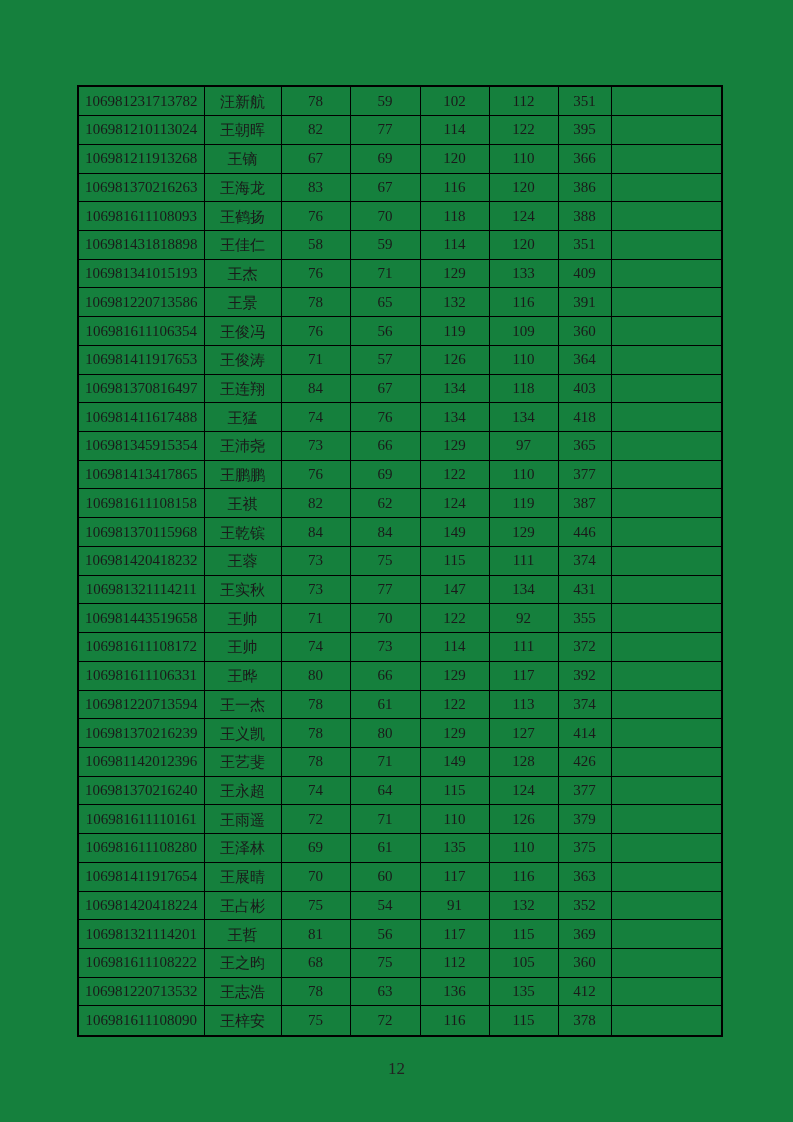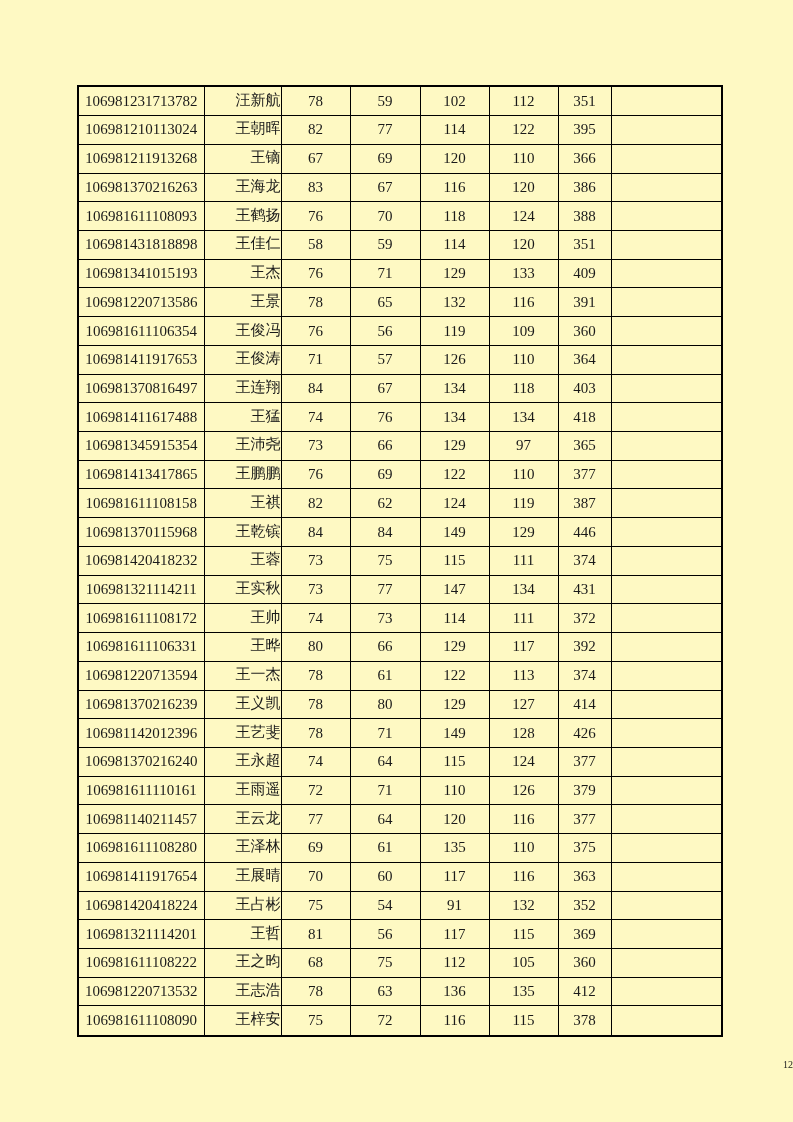--- a/index.html
+++ b/index.html
@@ -4,21 +4,21 @@
 <style>
   html, body {
     margin: 0;
     padding: 0;
     background: #ffffff;
   }
   .page {
     position: relative;
     width: 793px;
     height: 1122px;
-    background: #fef9c3;
+    background: #15803d;
     font-family: "Liberation Serif", "DejaVu Serif", serif;
     color: #1a1a1a;
     overflow: hidden;
   }
   table.score-table {
     position: absolute;
     left: 77px;
     top: 85px;
     width: 644px;
     height: 952px;
@@ -31,34 +31,34 @@
     padding: 0;
     font-size: 15px;
     line-height: 1;
     white-space: nowrap;
     overflow: hidden;
     vertical-align: middle;
     color: #1a1a1a;
   }
   td.c0 { text-align: center; }           
   td.c1 {                                  
-    text-align: right;
+    text-align: center;
     padding-left: 6px;
     font-size: 14px;
-    font-family: Liberation Mono, monospace;
+    font-family: Liberation Sans, sans-serif;
   }
   td.c2, td.c3, td.c4, td.c5, td.c6 { text-align: center; }
   td.c7 { }                                
   .footer {
     position: absolute;
     left: 0;
     top: 1059px;
     width: 100%;
-    text-align: right;
-    font-size: 10px;
+    text-align: center;
+    font-size: 17px;
     color: #222222;
   }
 </style>
 </head>
 <body>
 
 <div class="page">
 
   <table class="score-table">
     <colgroup>
@@ -246,20 +246,30 @@
           <td class="c0">106981321114211</td>
           <td class="c1">王实秋</td>
           <td class="c2">73</td>
           <td class="c3">77</td>
           <td class="c4">147</td>
           <td class="c5">134</td>
           <td class="c6">431</td>
           <td class="c7"></td>
         </tr>
         <tr>
+          <td class="c0">106981443519658</td>
+          <td class="c1">王帅</td>
+          <td class="c2">71</td>
+          <td class="c3">70</td>
+          <td class="c4">122</td>
+          <td class="c5">92</td>
+          <td class="c6">355</td>
+          <td class="c7"></td>
+        </tr>
+        <tr>
           <td class="c0">106981611108172</td>
           <td class="c1">王帅</td>
           <td class="c2">74</td>
           <td class="c3">73</td>
           <td class="c4">114</td>
           <td class="c5">111</td>
           <td class="c6">372</td>
           <td class="c7"></td>
         </tr>
         <tr>
@@ -313,30 +323,20 @@
           <td class="c7"></td>
         </tr>
         <tr>
           <td class="c0">106981611110161</td>
           <td class="c1">王雨遥</td>
           <td class="c2">72</td>
           <td class="c3">71</td>
           <td class="c4">110</td>
           <td class="c5">126</td>
           <td class="c6">379</td>
-          <td class="c7"></td>
-        </tr>
-        <tr>
-          <td class="c0">106981140211457</td>
-          <td class="c1">王云龙</td>
-          <td class="c2">77</td>
-          <td class="c3">64</td>
-          <td class="c4">120</td>
-          <td class="c5">116</td>
-          <td class="c6">377</td>
           <td class="c7"></td>
         </tr>
         <tr>
           <td class="c0">106981611108280</td>
           <td class="c1">王泽林</td>
           <td class="c2">69</td>
           <td class="c3">61</td>
           <td class="c4">135</td>
           <td class="c5">110</td>
           <td class="c6">375</td>

